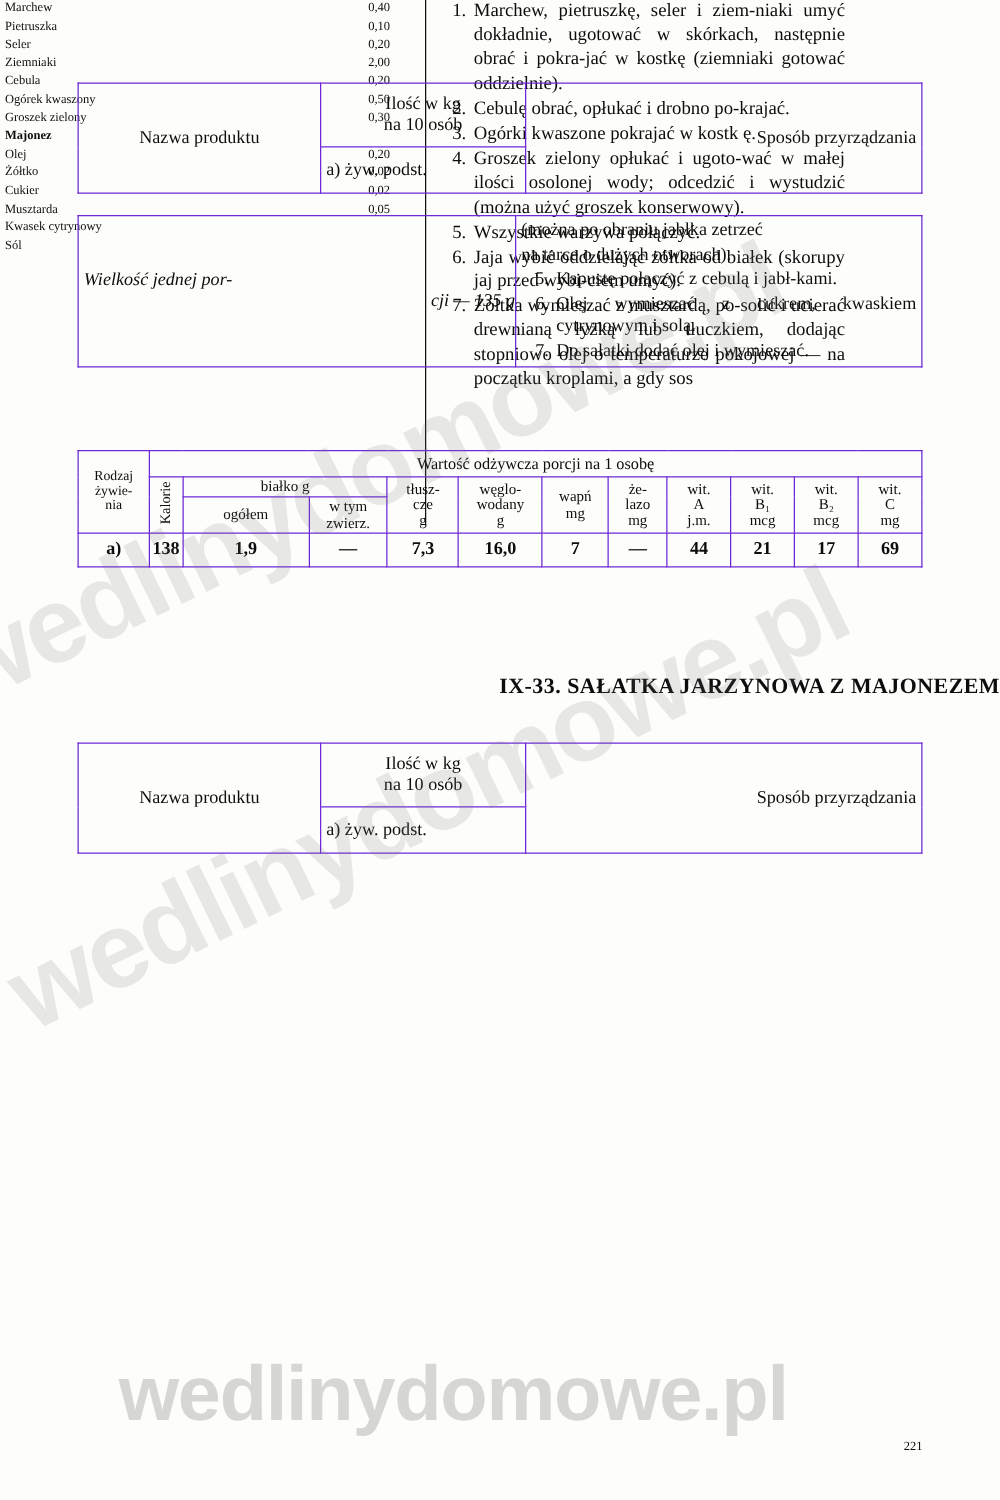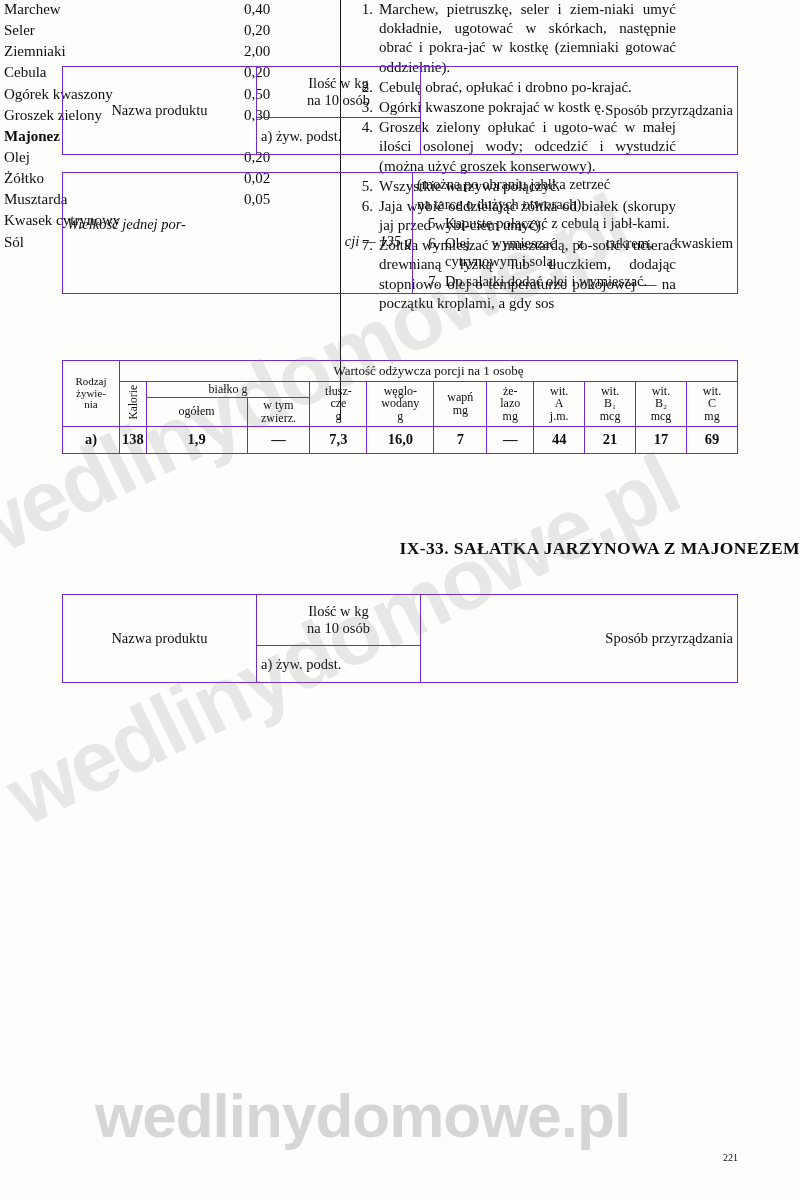--- a/index.html
+++ b/index.html
@@ -193,29 +193,29 @@
     border-right: 1px solid #111;
     height: 420px;
   }
   #body-table .col-method {
     padding-left: 10px;
   }
 
   table.ing {
     width: 100%;
     border-collapse: collapse;
-    font-size: 15px;
+    font-size: 10px;
   }
   table.ing td {
     border: none;
     padding: 0 0 1.5px 0;
     line-height: 1.31;
   }
   table.ing td.ing-name { padding-left: 4px; }
-  table.ing td.ing-qty  { text-align: center; width: 110px; padding-right: 28px; }
+  table.ing td.ing-qty  { text-align: right; width: 110px; padding-right: 28px; }
   .bold { font-weight: bold; }
 
   .method {
     font-size: 15px;
   }
 
   
   #page-number {
     position: absolute;
     right: 62px;
@@ -376,20 +376,24 @@
     <tbody>
         <tr>
       <td class="col-ing">
         <table class="ing">
           <tbody>
                 <tr>
                   <td class="ing-name">Marchew</td>
                   <td class="ing-qty">0,40</td>
                 </tr>
           <tr>
+                  <td class="ing-name">Pietruszka</td>
+                  <td class="ing-qty">0,10</td>
+                </tr>
+          <tr>
                   <td class="ing-name">Seler</td>
                   <td class="ing-qty">0,20</td>
                 </tr>
           <tr>
                   <td class="ing-name">Ziemniaki</td>
                   <td class="ing-qty">2,00</td>
                 </tr>
           <tr>
                   <td class="ing-name">Cebula</td>
                   <td class="ing-qty">0,20</td>
@@ -405,20 +409,24 @@
           <tr>
                   <td class="ing-name bold">Majonez</td>
                   <td class="ing-qty"></td>
                 </tr>
           <tr>
                   <td class="ing-name">Olej</td>
                   <td class="ing-qty">0,20</td>
                 </tr>
           <tr>
                   <td class="ing-name">Żółtko</td>
+                  <td class="ing-qty">0,02</td>
+                </tr>
+          <tr>
+                  <td class="ing-name">Cukier</td>
                   <td class="ing-qty">0,02</td>
                 </tr>
           <tr>
                   <td class="ing-name">Musztarda</td>
                   <td class="ing-qty">0,05</td>
                 </tr>
           <tr>
                   <td class="ing-name">Kwasek cytrynowy</td>
                   <td class="ing-qty"></td>
                 </tr>

